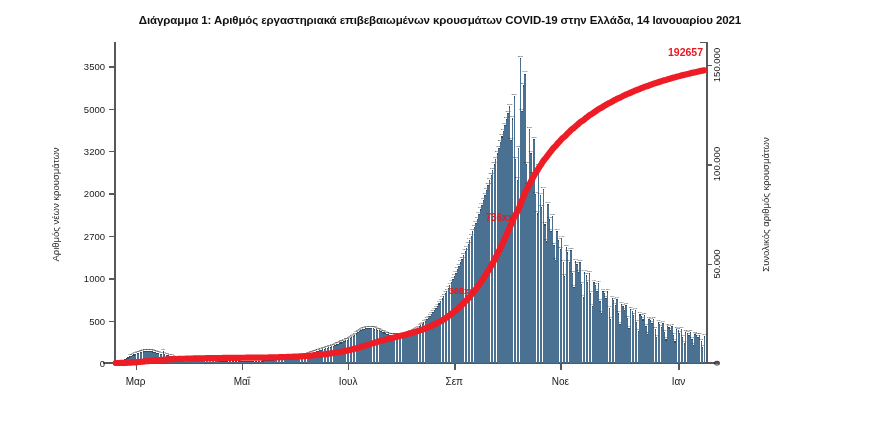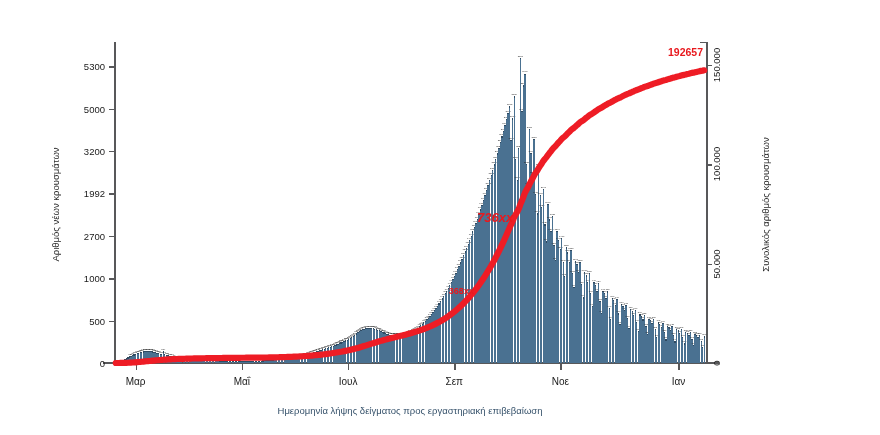--- a/index.html
+++ b/index.html
@@ -102,65 +102,65 @@
   
   #cumline{position:absolute;left:0;top:0;width:590px;height:318px;overflow:visible;}
 
   
   .annot{
     position:absolute;
     color:#e8191e;font-weight:bold;
     white-space:nowrap;
   }
   #annot-end{font-size:10.5px;}
-  #annot-mid{font-size:13px;font-style:italic;}
+  #annot-mid{font-size:10px;}
   #annot-low{font-size:9px;}
 </style>
 </head>
 <body>
 
 <div id="root">
 
+  <div id="chart-title">Διάγραμμα 1: Αριθμός εργαστηριακά επιβεβαιωμένων κρουσμάτων COVID-19 στην Ελλάδα, 14 Ιανουαρίου 2021</div>
 
   <div id="ylabel-title">
     <span>Αριθμός νέων κρουσμάτων</span>
   </div>
 
   <div id="y2label-title">
     <span>Συνολικός αριθμός κρουσμάτων</span>
   </div>
 
-  <div id="xlabel-title">Ημερομηνία λήψης δείγματος προς εργαστηριακή επιβεβαίωση</div>
 
   <div id="plot">
     <div id="plot-bg"></div>
 
     <div class="spine" id="spine-left"></div>
     <div class="spine" id="spine-bottom"></div>
     <div class="spine" id="spine-right"></div>
     <div class="spine" id="spine-right-capT"></div>
     <div class="spine" id="spine-right-capB"></div>
 
     <div id="yticks">
         <div class="ytick" style="top: 318px;"></div>
         <div class="ylabel" style="top: 318px;">0</div>
         <div class="ytick" style="top: 275.6px;"></div>
         <div class="ylabel" style="top: 275.6px;">500</div>
         <div class="ytick" style="top: 233.2px;"></div>
         <div class="ylabel" style="top: 233.2px;">1000</div>
         <div class="ytick" style="top: 190.8px;"></div>
         <div class="ylabel" style="top: 190.8px;">2700</div>
         <div class="ytick" style="top: 148.4px;"></div>
-        <div class="ylabel" style="top: 148.4px;">1992</div>
+        <div class="ylabel" style="top: 148.4px;">2000</div>
         <div class="ytick" style="top: 106px;"></div>
         <div class="ylabel" style="top: 106px;">3200</div>
         <div class="ytick" style="top: 63.6px;"></div>
         <div class="ylabel" style="top: 63.6px;">5000</div>
         <div class="ytick" style="top: 21.2px;"></div>
-        <div class="ylabel" style="top: 21.2px;">5300</div>
+        <div class="ylabel" style="top: 21.2px;">3500</div>
       </div>
     <div id="y2ticks">
         <div class="y2tick" style="top: 318px;"></div>
         <div class="y2label" style="top: 318px;">0</div>
         <div class="y2tick" style="top: 218.625px;"></div>
         <div class="y2label" style="top: 218.625px;">50.000</div>
         <div class="y2tick" style="top: 119.25px;"></div>
         <div class="y2label" style="top: 119.25px;">100.000</div>
         <div class="y2tick" style="top: 19.875px;"></div>
         <div class="y2label" style="top: 19.875px;">150.000</div>

